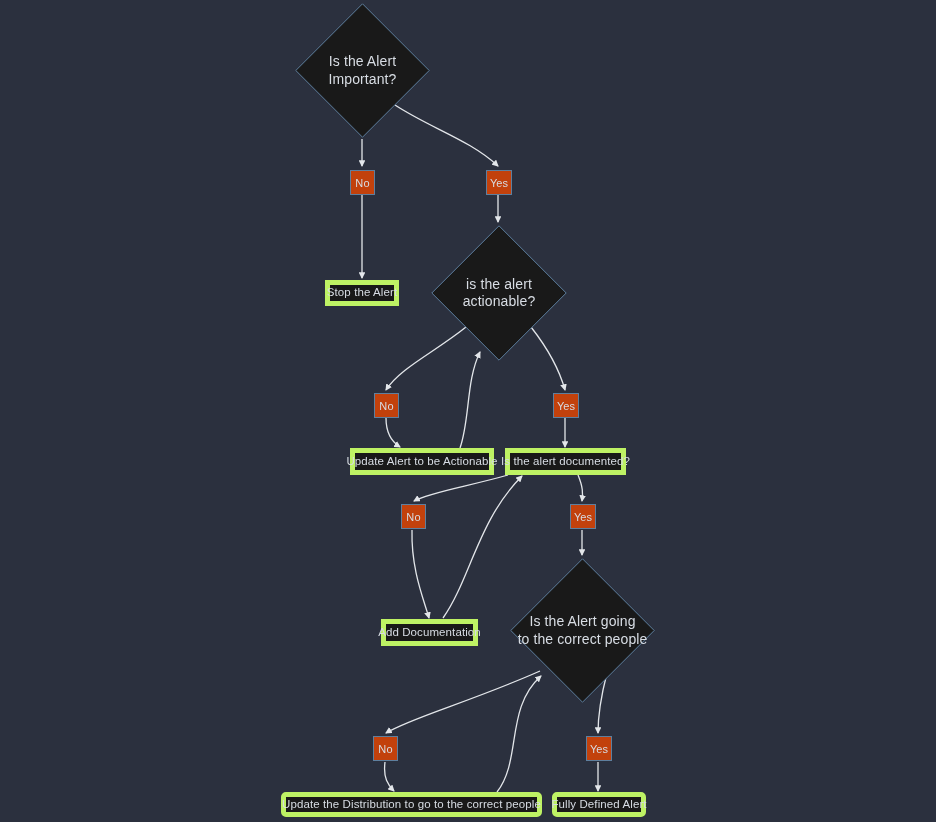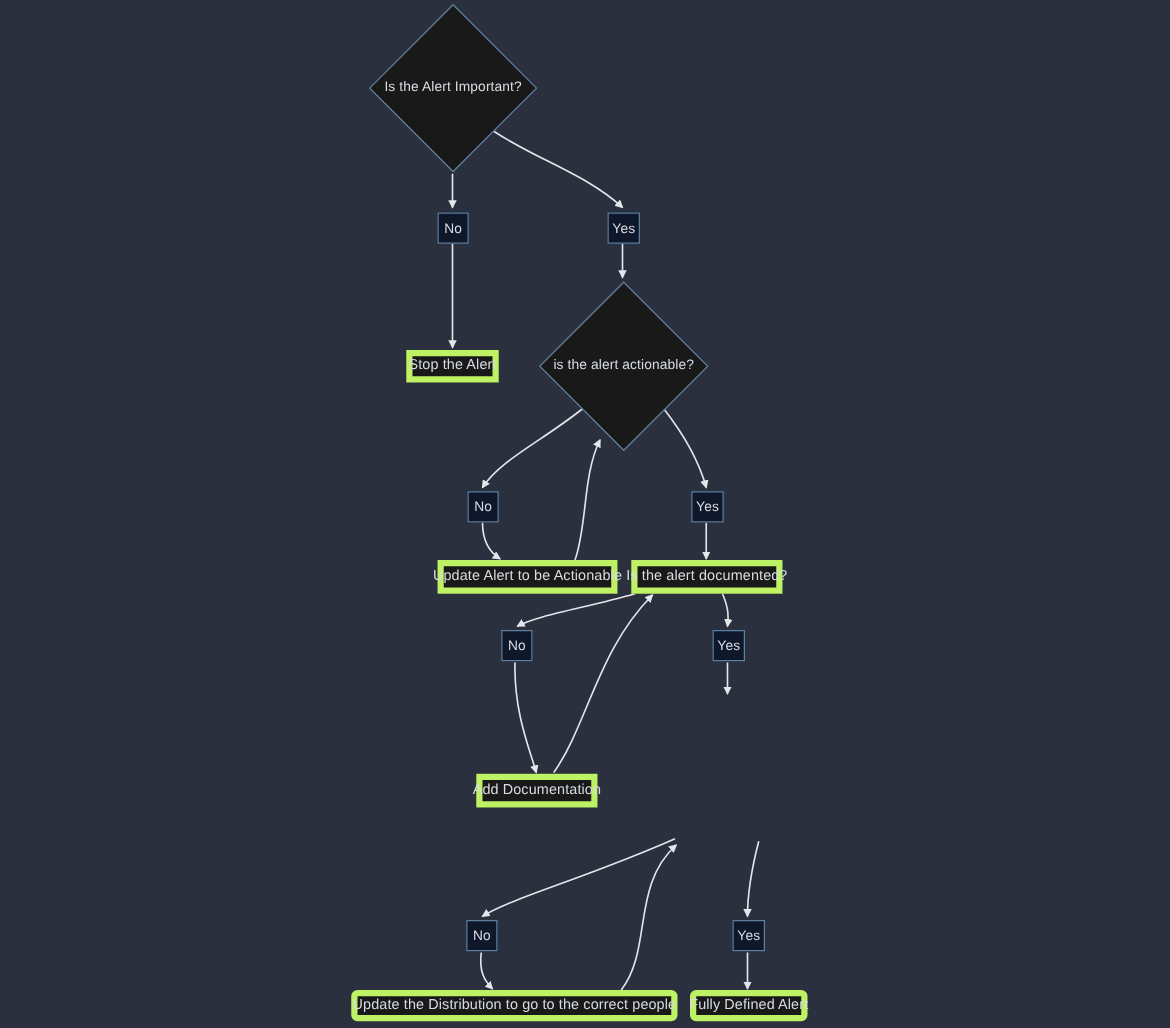--- a/index.html
+++ b/index.html
@@ -43,40 +43,40 @@
     background: #191919;
     border: 5px solid #bef264;
     font-size: 11.5px;
     line-height: 1.2;
     padding: 0 9px;
   }
   .node-rect.rounded {
     border-radius: 5px;
   }
   .node-label {
-    background: #0f172a;
+    background: #c2410c;
     border: 1px solid #5e7f9e;
     font-size: 11px;
     color: #d7dce3;
   }
   .node-diamond {
     background: transparent;
     border: none;
   }
   .diamond-shape {
     position: absolute;
     left: 0;
     top: 0;
     width: 100%;
     height: 100%;
   }
   .diamond-text {
     position: relative;
     z-index: 2;
-    font-size: 11px;
+    font-size: 14px;
     line-height: 1.22;
     color: #d8dde4;
     white-space: pre-line;
     text-align: center;
   }
 </style>
 </head>
 <body>
 
 <div id="canvas">
@@ -176,20 +176,27 @@
   </div>
 
   <div class="node node-label" style="left:570px; top:504px; width:26px; height:25px;">
     <span>Yes</span>
   </div>
 
   <div class="node node-rect" style="left:381px; top:619px; width:97px; height:27px;">
     <span>Add Documentation</span>
   </div>
 
+  <div class="node node-diamond" style="left:510px; top:558px; width:145px; height:145px;">
+    <svg class="diamond-shape" viewBox="0 0 145 145" preserveAspectRatio="none">
+      <polygon points="72.5,0.8 144.2,72.5 72.5,144.2 0.8,72.5" fill="#191919" stroke="#5e7f9e" stroke-width="1"></polygon>
+    </svg>
+    <span class="diamond-text">Is the Alert going
+to the correct people</span>
+  </div>
 
   <div class="node node-label" style="left:373px; top:736px; width:25px; height:25px;">
     <span>No</span>
   </div>
 
   <div class="node node-label" style="left:586px; top:736px; width:26px; height:25px;">
     <span>Yes</span>
   </div>
 
   <div class="node node-rect rounded" style="left:281px; top:792px; width:261px; height:25px;">

